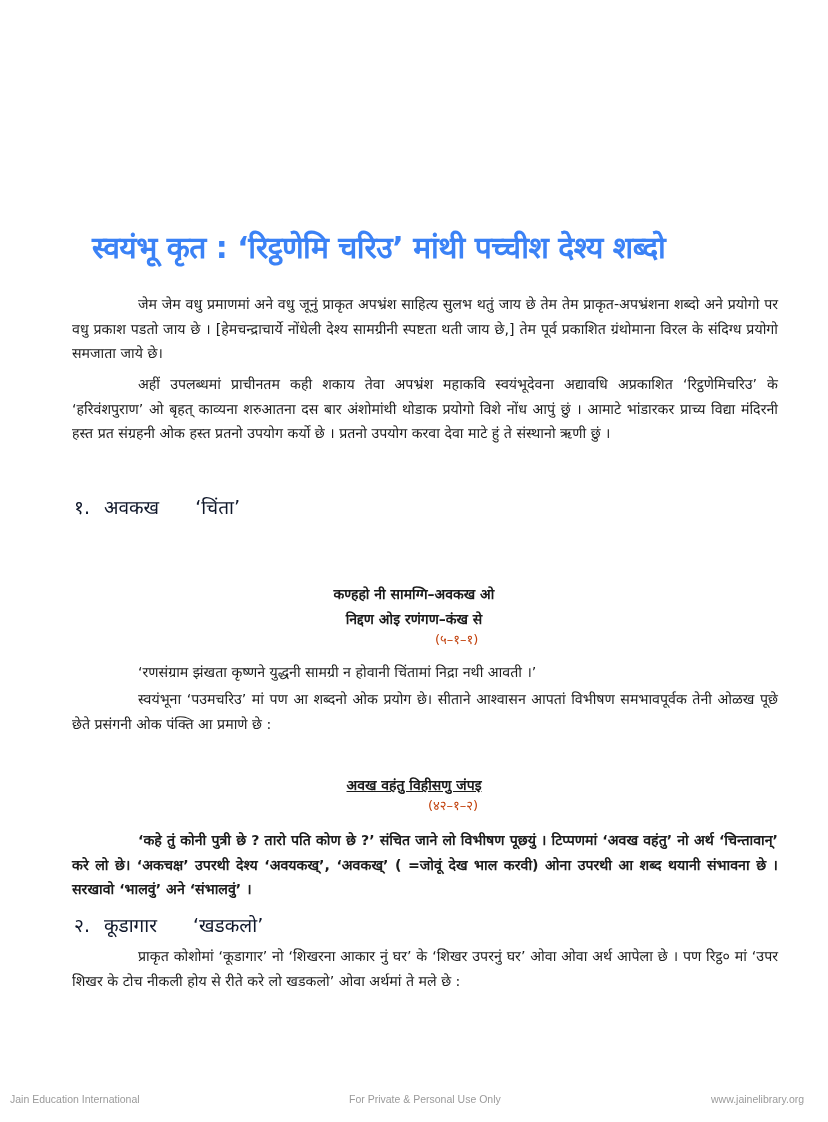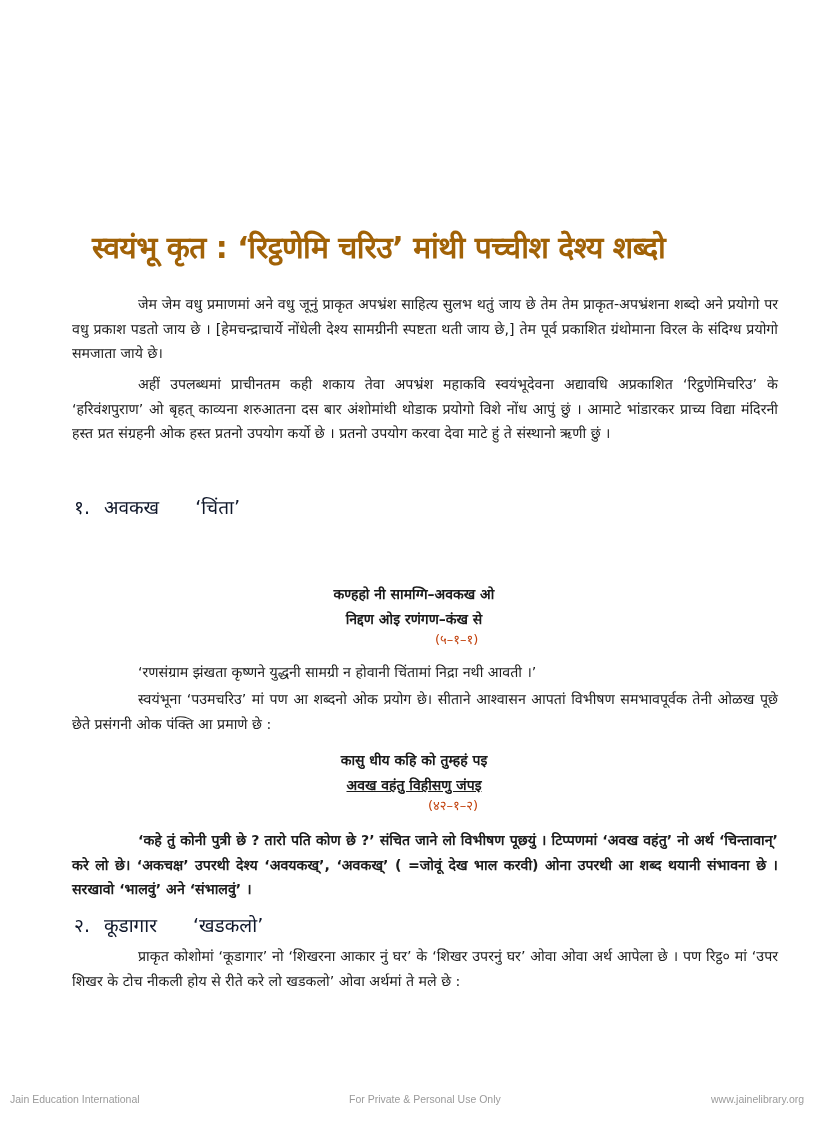--- a/index.html
+++ b/index.html
@@ -1,21 +1,21 @@
 <!DOCTYPE html>
 <html><head>
   <meta charset="utf-8">
   <style>
     html, body { margin: 0; padding: 0; background: #ffffff; }
     body { width: 828px; height: 1122px; position: relative; overflow: hidden;
            font-family: "DejaVu Sans", sans-serif; color: #1a1a1a; }
     .page { position: absolute; left: 0; top: 0; width: 828px; height: 1122px; }
     .title { position: absolute; left: 92px; top: 226px; width: 690px;
              font-size: 30px; font-weight: bold; white-space: nowrap; letter-spacing: -0.5px;
-             color: #a16207; }
+             color: #3b82f6; }
     .para { position: absolute; left: 72px; width: 706px; font-size: 14.2px;
             line-height: 24.5px; text-align: justify; color: #1c1c1c; }
     .para .indent { display: inline-block; width: 66px; }
     .heading { position: absolute; font-size: 19px; color: #0f172a; white-space: nowrap; }
     .heading .num { margin-right: 14px; }
     .heading .gloss { margin-left: 36px; }
     .verse { position: absolute; left: 0; width: 828px; text-align: center;
              font-size: 14px; font-weight: bold; line-height: 24px; color: #1a1a1a; }
     .verse-ref { position: absolute; font-size: 13px; color: #c2410c; }
     .footer { position: absolute; top: 1093px; font-family: "Liberation Sans", sans-serif;
@@ -46,21 +46,20 @@
   <div class="verse-ref" style="left:435px; top:630px;">(५–१–१)</div>
 
   <div class="para" style="top:660px;">
     <span class="indent"></span><span>‘रणसंग्राम झंखता कृष्णने युद्धनी सामग्री न होवानी चिंतामां निद्रा नथी आवती ।’</span>
   </div>
 
   <div class="para" style="top:687px;">
     <span class="indent"></span><span>स्वयंभूना ‘पउमचरिउ’ मां पण आ शब्दनो ओक प्रयोग छे। सीताने आश्वासन आपतां विभीषण समभावपूर्वक तेनी ओळख पूछे छेते प्रसंगनी ओक पंक्ति आ प्रमाणे छे :</span>
   </div>
 
-  <div class="verse" style="top:748px;">कासु धीय कहि को तुम्हहं पइ</div>
   <div class="verse" style="top:773px;text-decoration:underline;">अवख वहंतु विहीसणु जंपइ</div>
   <div class="verse-ref" style="left:428px; top:796px;">(४२–१–२)</div>
 
   <div class="para" style="top:828px;font-weight:bold;">
     <span class="indent"></span><span>‘कहे तुं कोनी पुत्री छे ? तारो पति कोण छे ?’ संचित जाने लो विभीषण पूछयुं । टिप्पणमां ‘अवख वहंतु’ नो अर्थ ‘चिन्तावान्’ करे लो छे। ‘अकचक्ष’ उपरथी देश्य ‘अवयकख्’, ‘अवकख्’ ( =जोवूं देख भाल करवी) ओना उपरथी आ शब्द थयानी संभावना छे । सरखावो ‘भालवुं’ अने ‘संभालवुं’ ।</span>
   </div>
 
   <div class="heading" style="left:74px; top:912px;">
     <span class="num">२.</span><span>कूडागार</span><span class="gloss">‘खडकलो’</span>
   </div>

